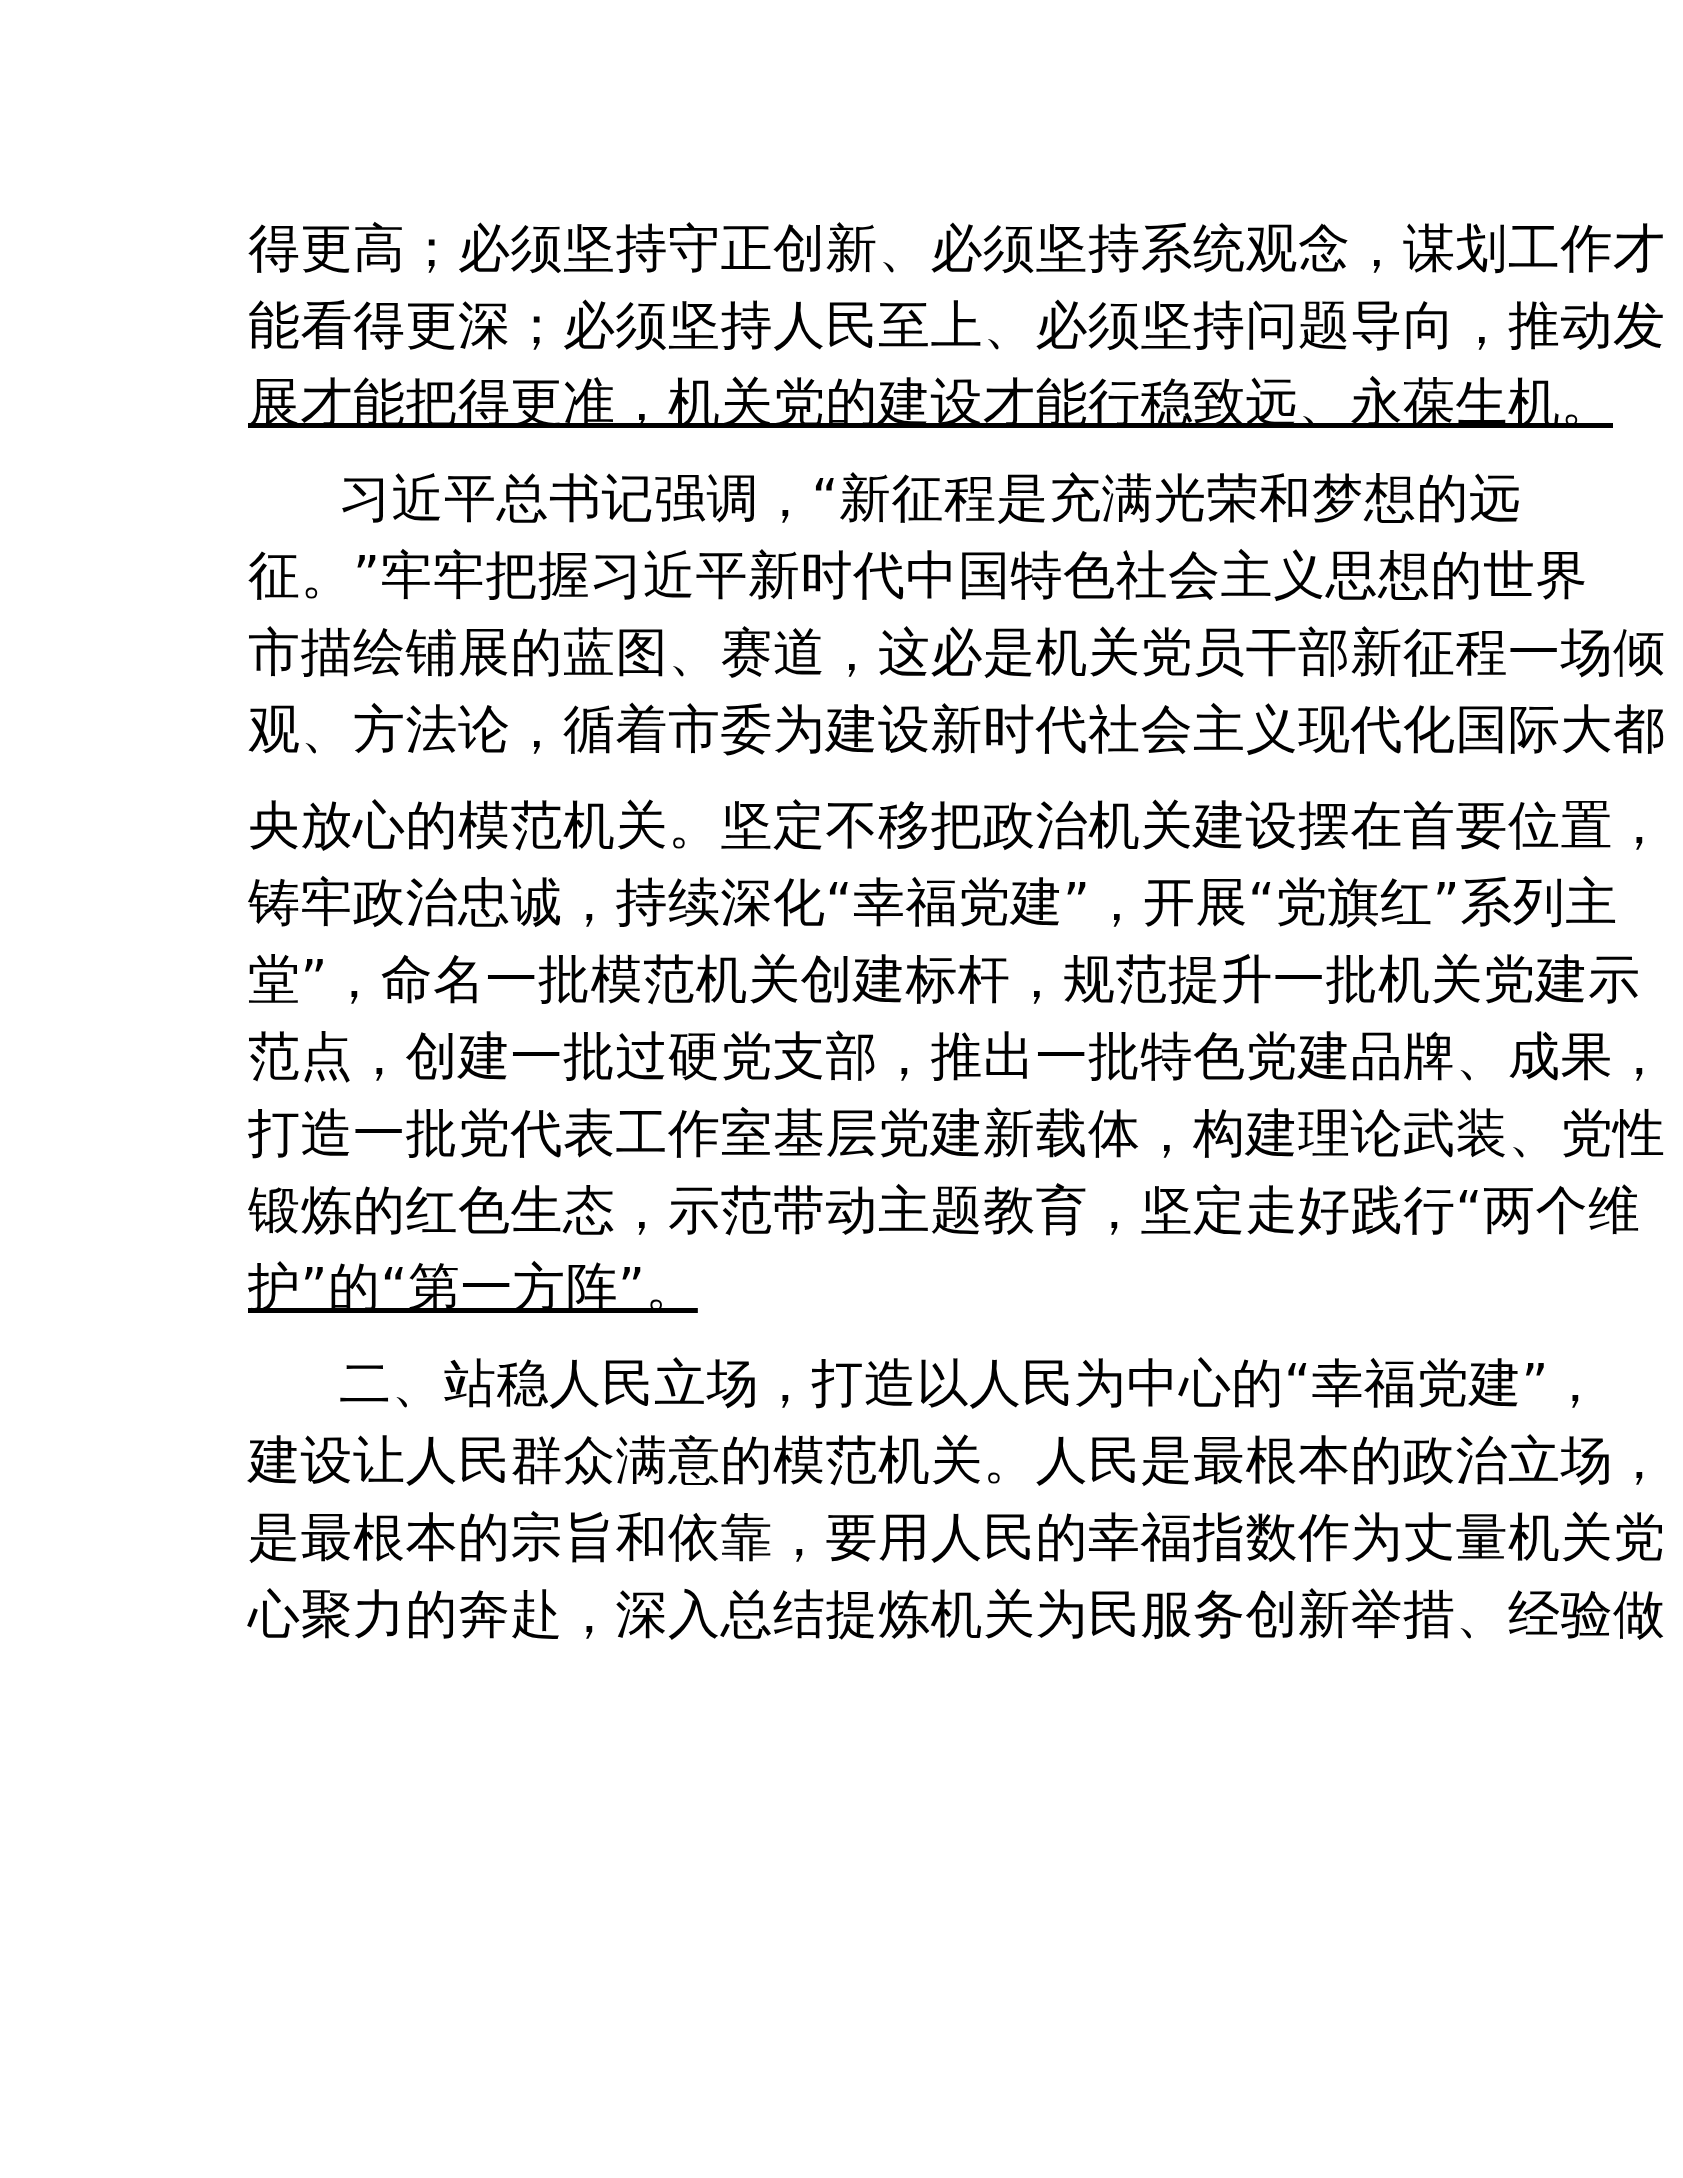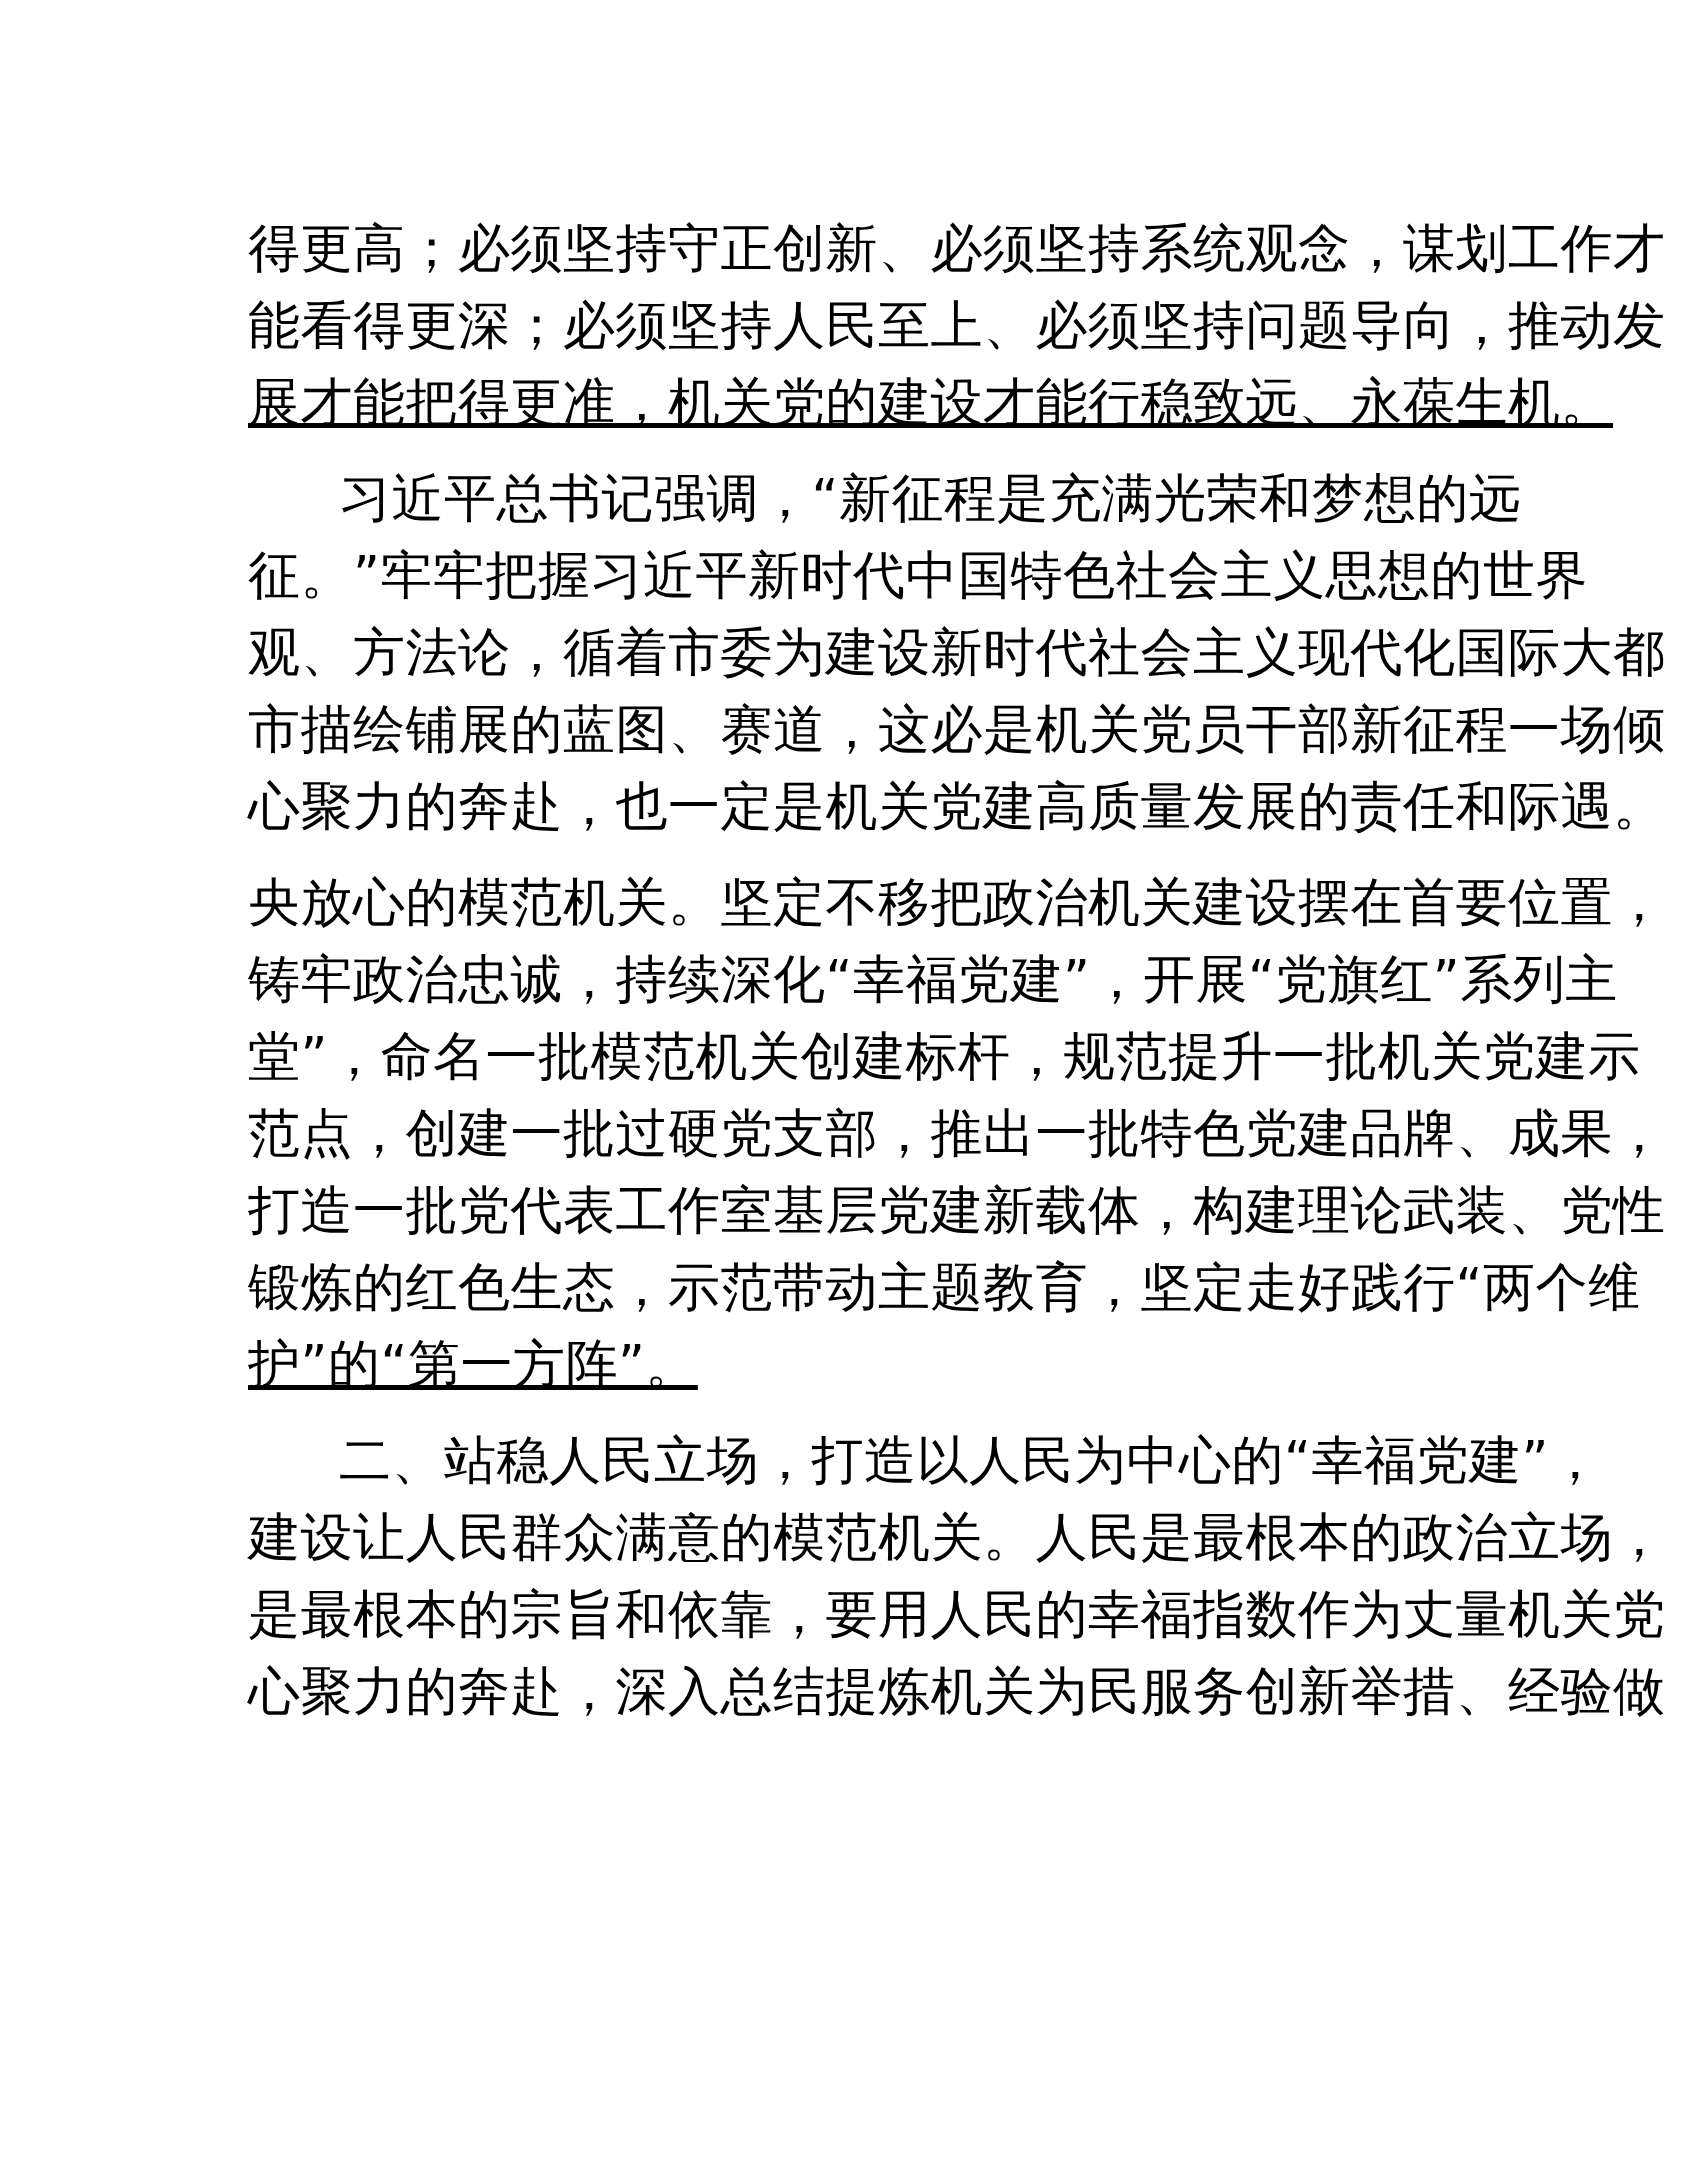--- a/index.html
+++ b/index.html
@@ -49,23 +49,22 @@
 
   <div class="para cont">
     <span class="line">得更高；必须坚持守正创新、必须坚持系统观念，谋划工作才</span>
     <span class="line">能看得更深；必须坚持人民至上、必须坚持问题导向，推动发</span>
     <span class="line last">展才能把得更准，机关党的建设才能行稳致远、永葆生机。</span>
   </div>
 
   <div class="para">
     <span class="line" style="padding-left:91px">习近平总书记强调，“新征程是充满光荣和梦想的远</span>
     <span class="line">征。”牢牢把握习近平新时代中国特色社会主义思想的世界</span>
+    <span class="line">市描绘铺展的蓝图、赛道，这必是机关党员干部新征程一场倾</span>
     <span class="line">观、方法论，循着市委为建设新时代社会主义现代化国际大都</span>
-    <span class="line">市描绘铺展的蓝图、赛道，这必是机关党员干部新征程一场倾</span>
-    <span class="line">心聚力的奔赴，也一定是机关党建高质量发展的责任和际遇。</span>
   </div>
 
   <div class="para">
     <span class="line">央放心的模范机关。坚定不移把政治机关建设摆在首要位置，</span>
     <span class="line">铸牢政治忠诚，持续深化“幸福党建”，开展“党旗红”系列主</span>
     <span class="line">堂”，命名一批模范机关创建标杆，规范提升一批机关党建示</span>
     <span class="line">范点，创建一批过硬党支部，推出一批特色党建品牌、成果，</span>
     <span class="line">打造一批党代表工作室基层党建新载体，构建理论武装、党性</span>
     <span class="line">锻炼的红色生态，示范带动主题教育，坚定走好践行“两个维</span>
     <span class="line last">护”的“第一方阵”。</span>

